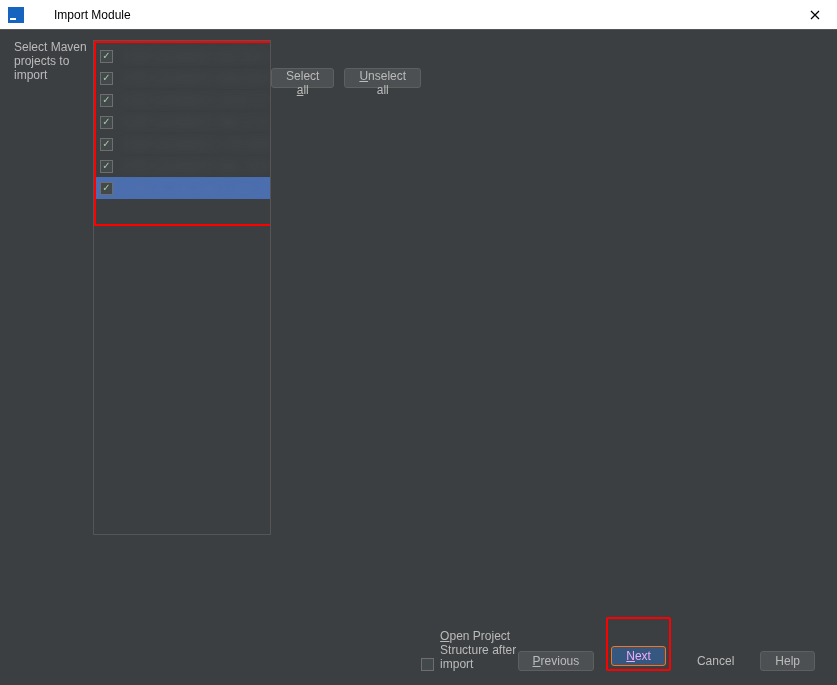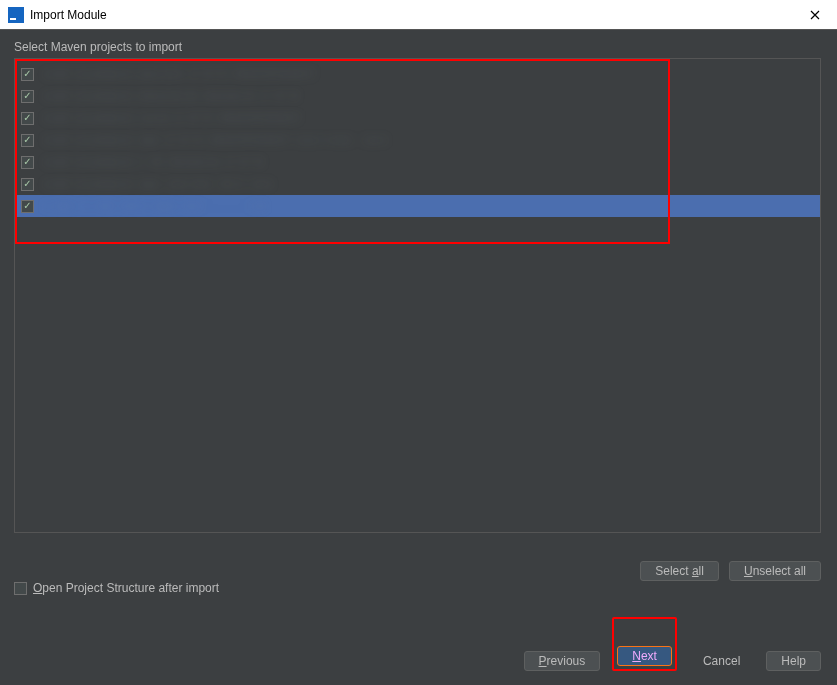--- a/index.html
+++ b/index.html
@@ -1,23 +1,23 @@
 <!DOCTYPE html>
 <html><head>
   <meta charset="utf-8">
   <style>
     * { box-sizing: border-box; margin: 0; padding: 0; }
     body { font-family: "Segoe UI", Tahoma, sans-serif; font-size: 12px; background: #3c3f41; color: #bbbbbb; }
     
-    .titlebar { height: 30px; background: #ffffff; display: flex; align-items: center; border-bottom: 1px solid #555555; }
+    .titlebar { height: 30px; background: #ffffff; display: flex; align-items: center; border-bottom: 1px solid #555555; gap: 24px; }
     .titlebar-icon { width: 16px; height: 16px; margin-left: 8px; margin-right: 6px; display: flex; align-items: center; justify-content: center; }
     .titlebar-title { flex: 1; color: #000000; font-size: 12px; }
     .titlebar-close { width: 45px; height: 30px; display: flex; align-items: center; justify-content: center; cursor: pointer; font-size: 14px; color: #000000; }
     
-    .dialog-body { background: #3c3f41; padding: 10px 16px 14px 14px; width: 837px; height: 655px; display: flex; flex-direction: column; }
+    .dialog-body { background: #3c3f41; padding: 10px 22px 14px 14px; width: 837px; height: 655px; display: flex; flex-direction: row; }
     .instruction { margin-bottom: 4px; color: #bbbbbb; }
     .list-panel { border: 1px solid #555555; background: #3c3f41; height: 495px; position: relative; overflow: hidden; }
     .highlight-box { position: absolute; top: 0; left: 0; width: 655px; height: 185px; border: 2px solid #ff0000; pointer-events: none; }
     .list-items { padding: 4px 0; }
     .list-row { display: flex; align-items: center; height: 22px; padding-left: 6px; color: #cccccc; }
     .list-row.selected { background: #4b6eaf; color: #ffffff; }
     .chk { width: 13px; height: 13px; border: 1px solid #6e6e6e; background: #43494a; margin-right: 8px; display: flex; align-items: center; justify-content: center; flex-shrink: 0; }
     .chk.checked::after { content: "✓"; font-size: 10px; color: #a7c7a7; line-height: 1; }
     .chk-lg { width: 13px; height: 13px; border: 1px solid #6e6e6e; background: #43494a; margin-right: 6px; display: flex; align-items: center; justify-content: center; flex-shrink: 0; }
     .obscured { color: transparent; text-shadow: 0 0 12px rgba(180,190,210,0.35), 0 0 20px rgba(60,70,90,0.4); letter-spacing: 2px; white-space: pre; filter: blur(3px); }

